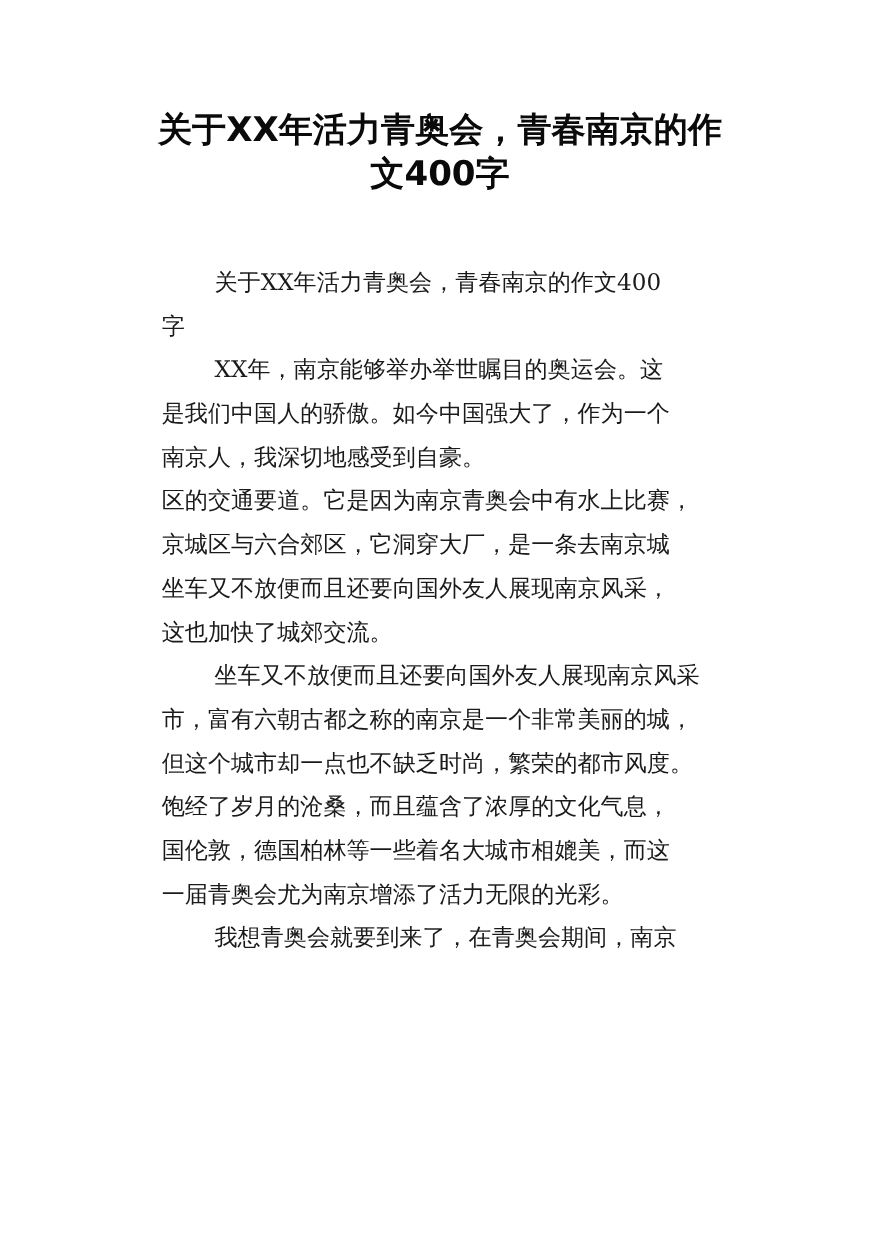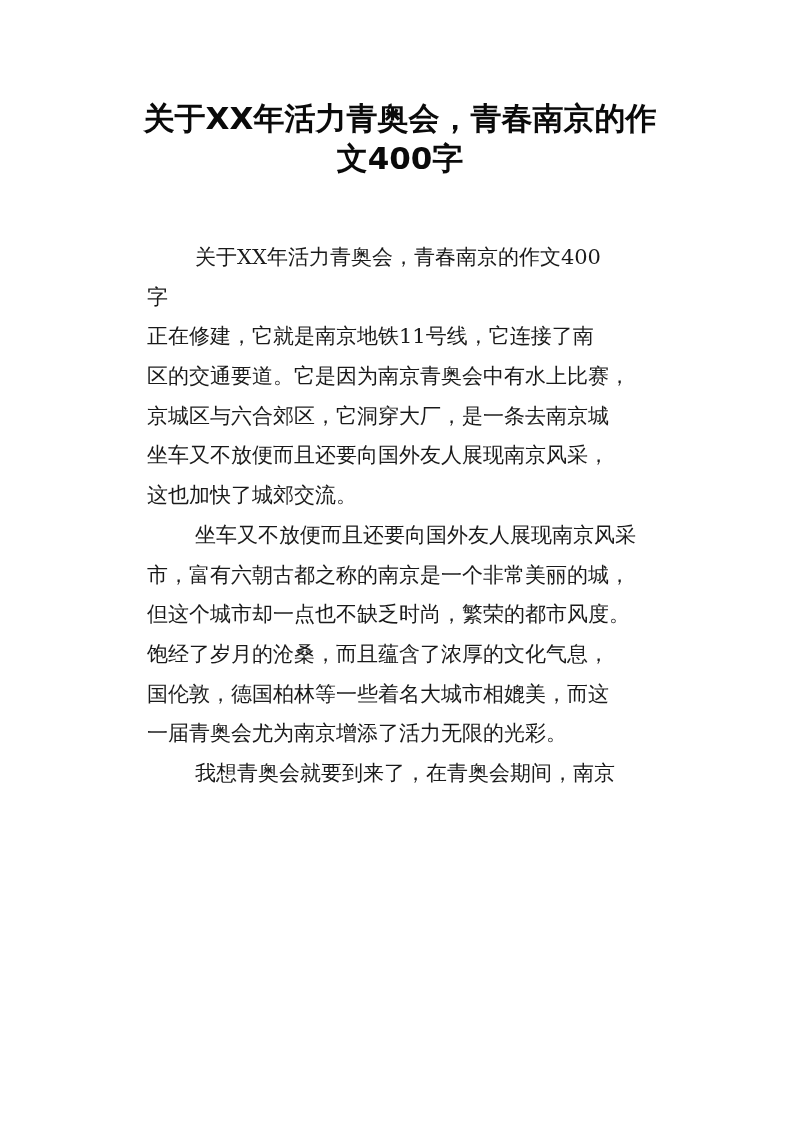--- a/index.html
+++ b/index.html
@@ -69,23 +69,27 @@
     <span class="title-line">文400字</span>
   </h1>
 
   <div class="body">
 
     <div>
       <span class="line indent">关于XX年活力青奥会，青春南京的作文400</span>
       <span class="line">字</span>
     </div>
 
+    <div>
+      <span class="line indent">XX年，南京能够举办举世瞩目的奥运会。这</span>
+      <span class="line">是我们中国人的骄傲。如今中国强大了，作为一个</span>
+      <span class="line">南京人，我深切地感受到自豪。</span>
+    </div>
 
     <div>
-      <span class="line">正在修建，它就是南京地铁11号线，它连接了南</span>
       <span class="line">区的交通要道。它是因为南京青奥会中有水上比赛，</span>
       <span class="line">京城区与六合郊区，它洞穿大厂，是一条去南京城</span>
       <span class="line">坐车又不放便而且还要向国外友人展现南京风采，</span>
       <span class="line">这也加快了城郊交流。</span>
     </div>
 
     <div>
       <span class="line indent">坐车又不放便而且还要向国外友人展现南京风采</span>
       <span class="line">市，富有六朝古都之称的南京是一个非常美丽的城，</span>
       <span class="line">但这个城市却一点也不缺乏时尚，繁荣的都市风度。</span>

